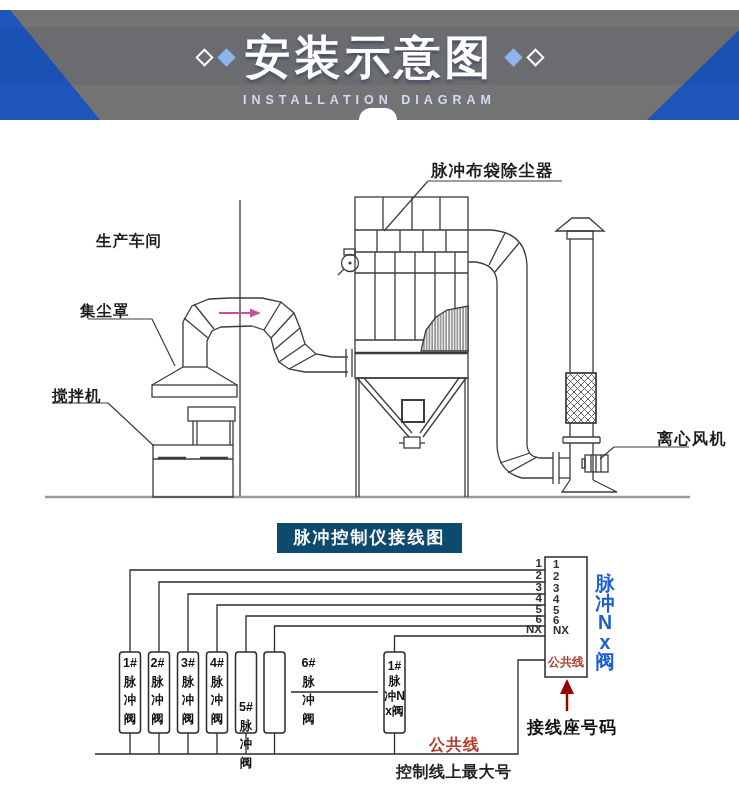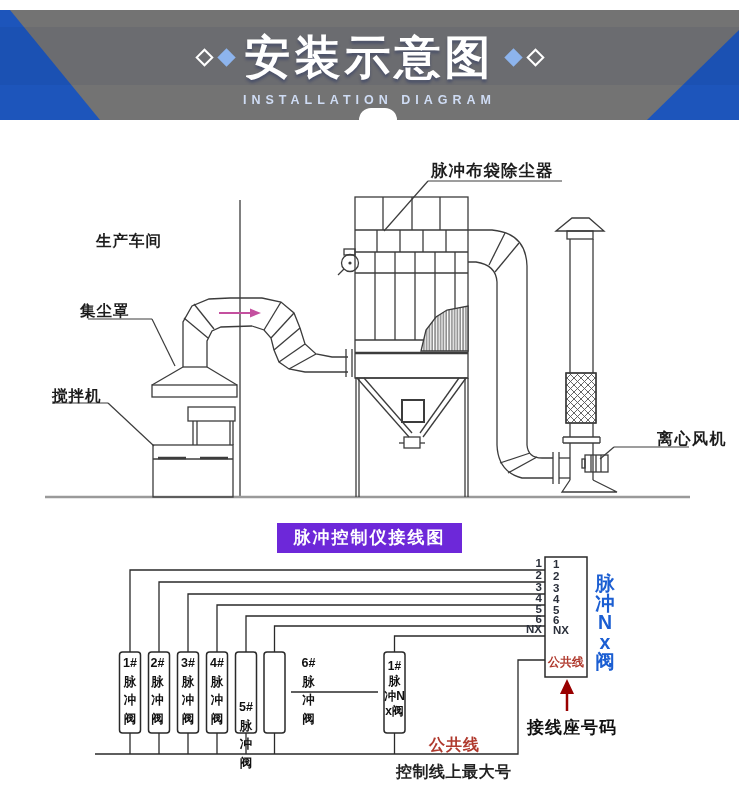--- a/index.html
+++ b/index.html
@@ -17,21 +17,21 @@
   .gap8{width:9px;flex:none;} .gap12{width:12px;flex:none;}
   .banner-title{font-size:46px;font-weight:800;color:#fff;letter-spacing:4px;line-height:1;
                 text-shadow:0 3px 3px rgba(0,20,90,.3);white-space:nowrap;}
   .banner-sub{position:absolute;left:0;top:83px;width:100%;text-align:center;color:#cfdcf4;
               font-size:12.5px;font-weight:700;letter-spacing:5px;}
   .bump{position:absolute;bottom:0;left:359px;width:38px;height:12px;background:#fff;border-radius:19px 19px 0 0;}
   
   #art{position:absolute;left:0;top:0;width:739px;height:800px;}
   
   .lbl{position:absolute;color:#1d1d1d;font-weight:700;white-space:nowrap;}
-  .sec-title{position:absolute;left:277px;top:523px;width:185px;height:30px;background:#6d28d9;color:#fff;
+  .sec-title{position:absolute;left:277px;top:523px;width:185px;height:30px;background:#0c4a6e;color:#fff;
              font-size:17px;font-weight:700;letter-spacing:2px;text-align:center;line-height:30px;}
   .valve{position:absolute;width:21px;top:652px;text-align:center;font-size:12.5px;font-weight:700;
          line-height:18.5px;color:#111;word-break:break-all;padding-top:2px;}
   .valve.tall{line-height:15px;font-size:12px;padding-top:7px;}
   .tnum{position:absolute;font-size:11.5px;font-weight:700;color:#2a2f3a;width:26px;}
   .tnum.out{text-align:right;} .tnum.in{text-align:left;}
   .red{color:#b03a2e;}
   .vert-plug{position:absolute;left:594px;top:574px;width:22px;font-size:19.5px;line-height:19.5px;
              font-weight:800;color:#1b5ed2;word-break:break-all;text-align:center;letter-spacing:0;}
 </style>

